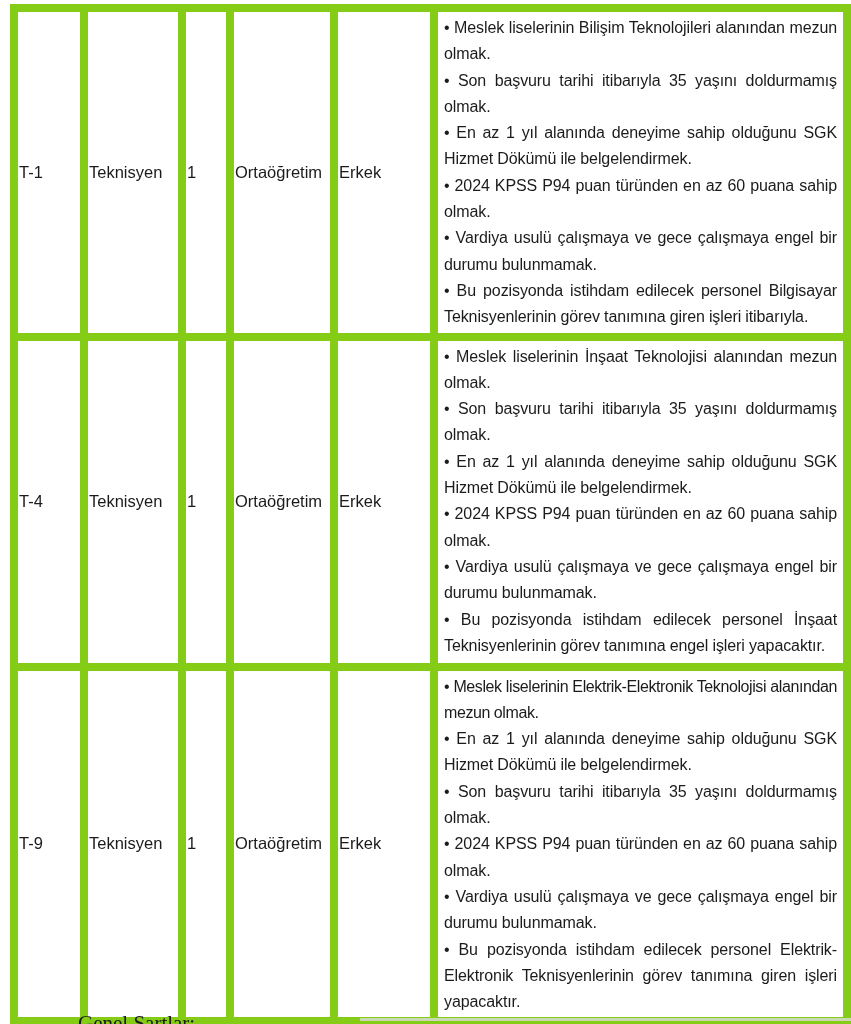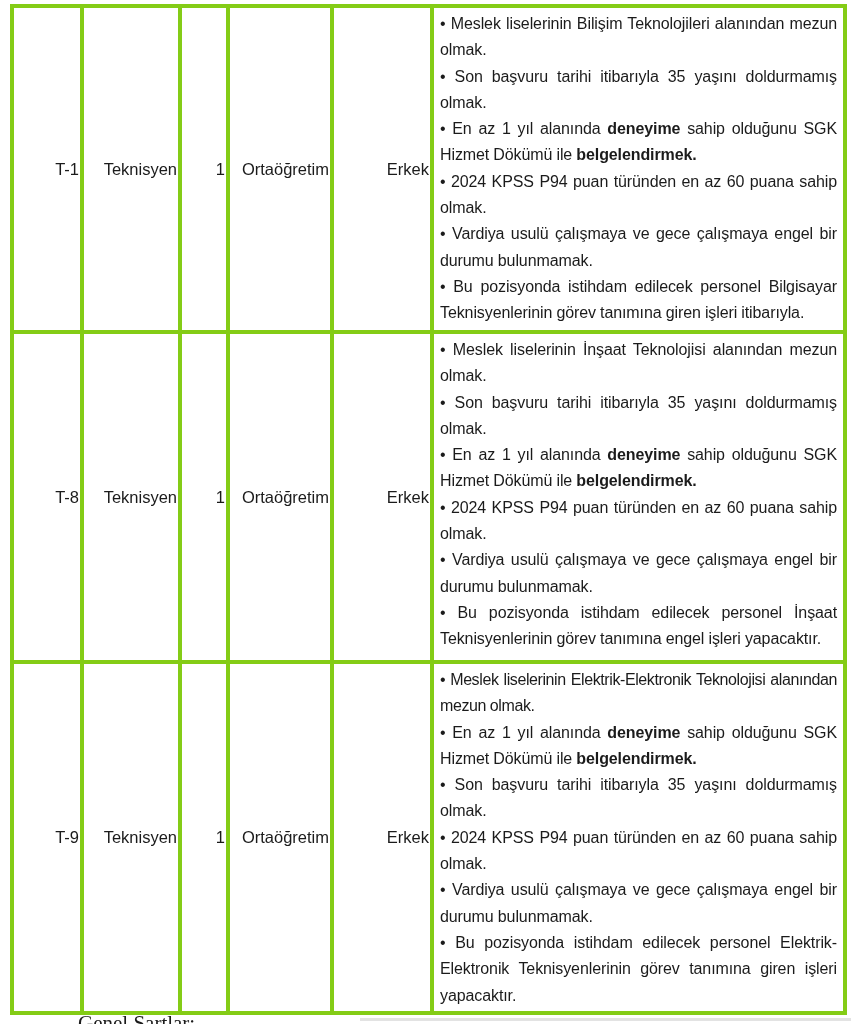--- a/index.html
+++ b/index.html
@@ -16,44 +16,44 @@
   }
   table.positions {
     position: absolute;
     left: 10px; top: 4px;
     width: 833px;
     border-collapse: collapse;
     table-layout: fixed;
     color: #1b1b1b;
   }
   table.positions td {
-    border: 4px solid #84cc16;
+    border: 8px solid #84cc16;
     overflow: hidden;
   }
   table.positions tr.row-1 { height: 326px; }
   table.positions tr.row-2 { height: 330px; }
   table.positions tr.row-3 { height: 348px; }
   td.c-center {
-    text-align: right;
+    text-align: left;
     vertical-align: middle;
     font-size: 16.5px;
   }
   td.c-req {
     vertical-align: top;
     padding: 3px 6px 2px 6px;
   }
   .req-item {
     text-align: justify;
     font-size: 16px;
     line-height: 26.3px;
     letter-spacing: -0.1px;
     word-spacing: -0.2px;
     color: #1b1b1b;
   }
-  .req-item .b { font-weight: 700; }
+  .req-item .b { font-weight: 400; }
   tr.row-3 td.c-req .req-item:first-child { letter-spacing: -0.4px; }
   .footer-heading {
     position: absolute;
     left: 78px; top: 1011px;
     font-family: "Liberation Serif", "DejaVu Serif", serif;
     font-size: 21px;
     color: #1b1b1b;
     white-space: nowrap;
   }
   .scan-artifact {
@@ -88,21 +88,21 @@
         <td class="c-req">
             <div class="req-item"><span>• Meslek liselerinin Bilişim Teknolojileri alanından mezun olmak.</span></div>
             <div class="req-item"><span>• Son başvuru tarihi itibarıyla 35 yaşını doldurmamış olmak.</span></div>
             <div class="req-item"><span>• En az 1 yıl alanında </span><span class="b">deneyime</span><span> sahip olduğunu SGK Hizmet Dökümü ile </span><span class="b">belgelendirmek.</span></div>
             <div class="req-item"><span>• 2024 KPSS P94 puan türünden en az 60 puana sahip olmak.</span></div>
             <div class="req-item"><span>• Vardiya usulü çalışmaya ve gece çalışmaya engel bir durumu bulunmamak.</span></div>
             <div class="req-item"><span>• Bu pozisyonda istihdam edilecek personel Bilgisayar Teknisyenlerinin görev tanımına giren işleri itibarıyla.</span></div>
           </td>
       </tr>
       <tr class="row-2">
-        <td class="c-center">T-8</td>
+        <td class="c-center">T-4</td>
         <td class="c-center">Teknisyen</td>
         <td class="c-center">1</td>
         <td class="c-center">Ortaöğretim</td>
         <td class="c-center">Erkek</td>
         <td class="c-req">
             <div class="req-item"><span>• Meslek liselerinin İnşaat Teknolojisi alanından mezun olmak.</span></div>
             <div class="req-item"><span>• Son başvuru tarihi itibarıyla 35 yaşını doldurmamış olmak.</span></div>
             <div class="req-item"><span>• En az 1 yıl alanında </span><span class="b">deneyime</span><span> sahip olduğunu SGK Hizmet Dökümü ile </span><span class="b">belgelendirmek.</span></div>
             <div class="req-item"><span>• 2024 KPSS P94 puan türünden en az 60 puana sahip olmak.</span></div>
             <div class="req-item"><span>• Vardiya usulü çalışmaya ve gece çalışmaya engel bir durumu bulunmamak.</span></div>

